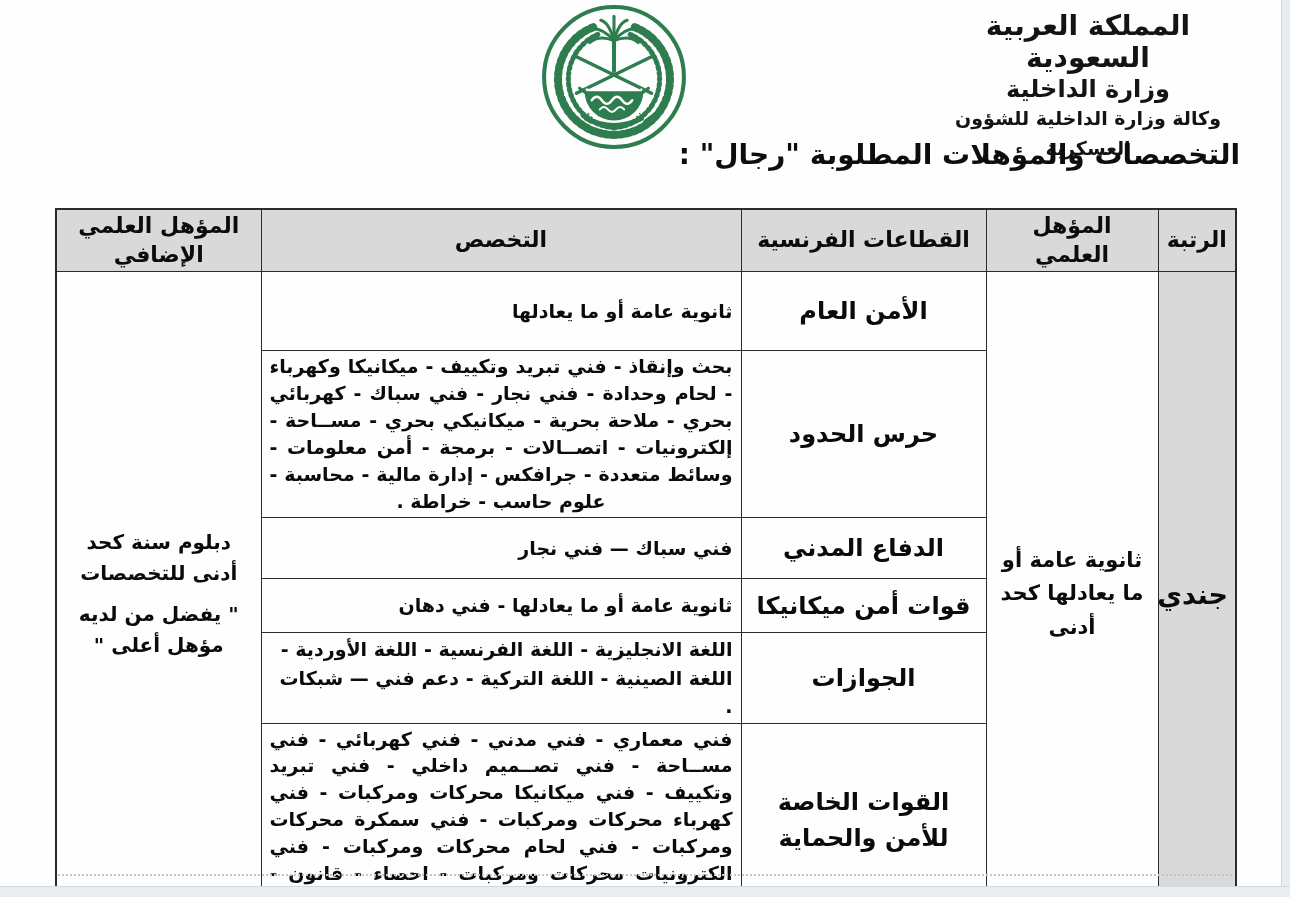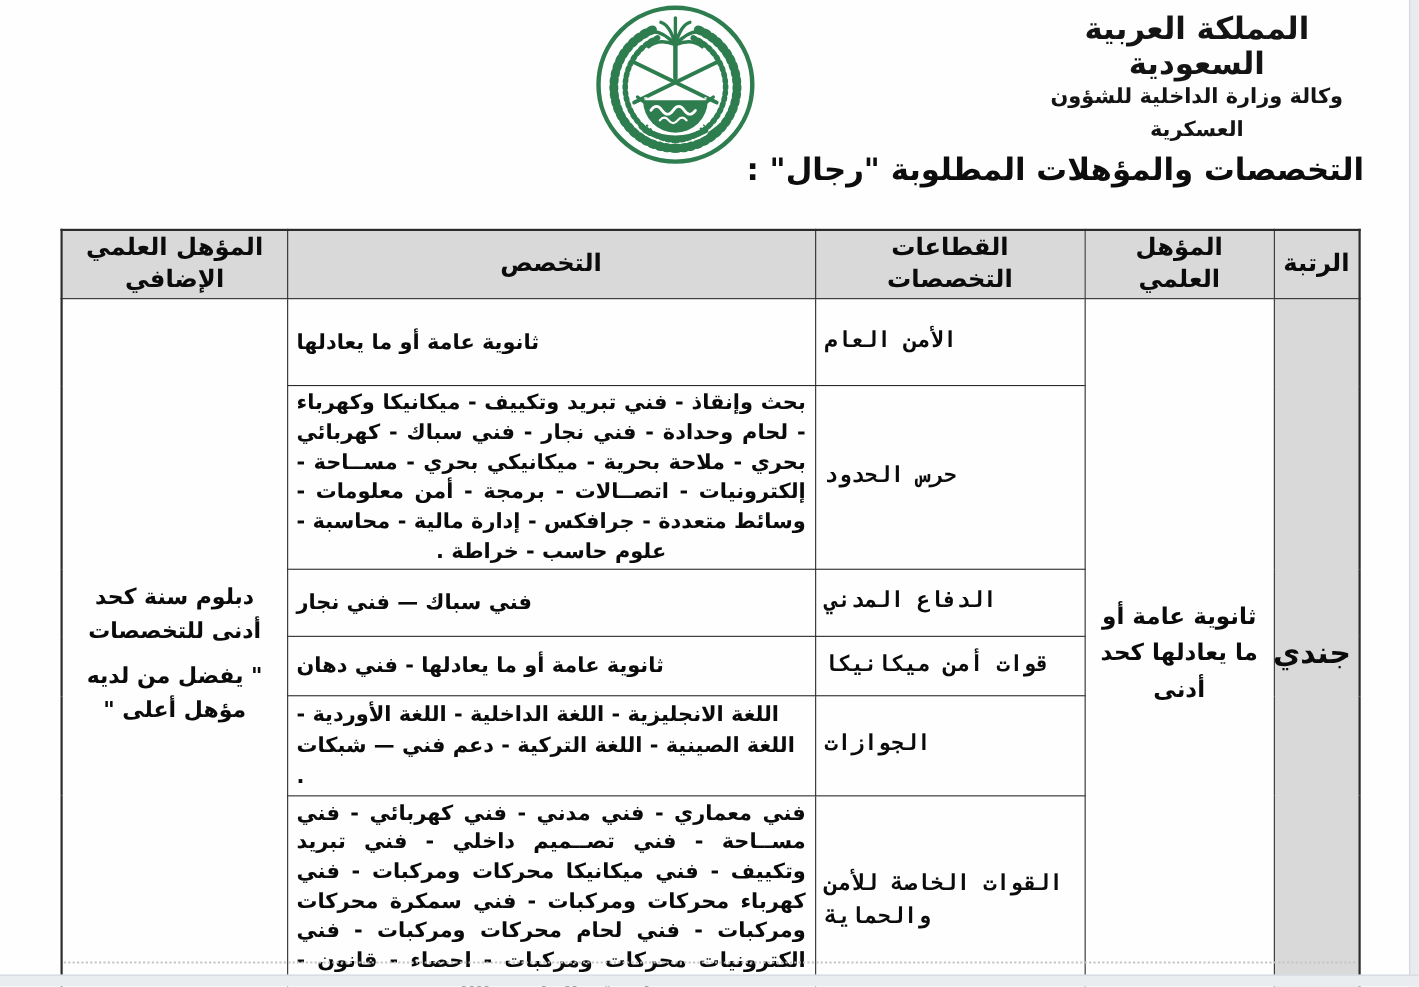--- a/index.html
+++ b/index.html
@@ -19,38 +19,39 @@
              font-size:28px;font-weight:bold;color:#0d0d0d;}
 
   
   #main-table{position:absolute;top:208px;left:55px;width:1180px;border-collapse:collapse;
               table-layout:fixed;direction:rtl;border:2px solid #2b2b2b;}
   #main-table th,#main-table td{border:1.5px solid #2b2b2b;vertical-align:middle;color:#0b0b0b;
               padding:2px 8px;overflow:hidden;}
   #main-table th{background:#d9d9d9;font-size:22px;font-weight:bold;text-align:center;line-height:1.3;}
   .cell-rank{background:#d9d9d9;font-size:27px;font-weight:bold;text-align:center;}
   .cell-qual{font-size:21px;font-weight:bold;text-align:center;line-height:1.6;padding:0 12px;}
-  .cell-sector{font-size:20px;font-weight:bold;text-align:left;line-height:1.5;padding:0 10px;font-family:Liberation Mono, monospace;}
-  .cell-spec{font-size:19px;font-weight:bold;text-align:left;line-height:1.5;padding:0 12px;}
+  .cell-sector{font-size:24px;font-weight:bold;text-align:center;line-height:1.5;padding:0 10px;}
+  .cell-spec{font-size:19px;font-weight:bold;text-align:right;line-height:1.5;padding:0 12px;}
   .cell-spec.long{text-align:justify;text-align-last:center;line-height:1.42;padding:3px 10px;}
   .cell-extra{font-size:20px;font-weight:bold;text-align:center;line-height:1.55;padding:0 12px;}
   .cell-extra .extra-line2{margin-top:10px;}
 
   
   #table-cut-line{position:absolute;top:874px;left:58px;width:1174px;border-top:2px dotted #c6c6c6;}
   #right-edge{position:absolute;top:0;left:1281px;width:9px;height:897px;background:#e8ebef;border-left:1px solid #d0d5db;}
   #bottom-edge{position:absolute;top:886px;left:0;width:1290px;height:11px;background:#eaedf0;border-top:1px solid #d3d8dd;}
 </style>
 </head>
 <body>
 
 <div id="page">
 
   <div id="org-block">
     <div class="org-line1">المملكة العربية السعودية</div>
+    <div class="org-line2">وزارة الداخلية</div>
     <div class="org-line3">وكالة وزارة الداخلية للشؤون العسكرية</div>
   </div>
 
   <div id="logo-wrap">
     <svg viewBox="0 0 150 150" width="172" height="152" aria-hidden="true">
       <g stroke="#2e7d4f" fill="none" stroke-linecap="round">
 
         <circle cx="75" cy="76" r="69" stroke-width="4"></circle>
 
         <path d="M75,133 A55,55 0 0 1 56,26.3" stroke-width="8" stroke-dasharray="2.5 4"></path>
@@ -92,21 +93,21 @@
       <col style="width:78px">
         <col style="width:172px">
         <col style="width:245px">
       <col style="width:480px">
         <col style="width:205px">
     </colgroup>
     <tbody>
         <tr style="height:60px">
       <th>الرتبة</th>
       <th>المؤهل العلمي</th>
-      <th>القطاعات التخصصات</th>
+      <th>القطاعات الفرنسية</th>
       <th>التخصص</th>
       <th>المؤهل العلمي الإضافي</th>
     </tr>
     <tr style="height:79px">
       <td class="cell-rank" rowspan="6">جندي</td>
       <td class="cell-qual" rowspan="6">ثانوية عامة أو ما يعادلها كحد أدنى</td>
       <td class="cell-sector">الأمن العام</td>
       <td class="cell-spec">ثانوية عامة أو ما يعادلها</td>
       <td class="cell-extra" rowspan="6">
         <div class="extra-line1">دبلوم سنة كحد أدنى للتخصصات</div>
@@ -120,21 +121,21 @@
     <tr style="height:61px">
       <td class="cell-sector">الدفاع المدني</td>
       <td class="cell-spec">فني سباك — فني نجار</td>
     </tr>
     <tr style="height:54px">
       <td class="cell-sector">قوات أمن ميكانيكا</td>
       <td class="cell-spec">ثانوية عامة أو ما يعادلها  - فني دهان</td>
     </tr>
     <tr style="height:83px">
       <td class="cell-sector">الجوازات</td>
-      <td class="cell-spec">اللغة الانجليزية - اللغة الداخلية - اللغة الأوردية - اللغة الصينية - اللغة التركية - دعم فني — شبكات .</td>
+      <td class="cell-spec">اللغة الانجليزية - اللغة الفرنسية - اللغة الأوردية - اللغة الصينية - اللغة التركية - دعم فني — شبكات .</td>
     </tr>
     <tr style="height:160px">
       <td class="cell-sector">القوات الخاصة للأمن والحماية</td>
       <td class="cell-spec long">فني معماري - فني مدني - فني كهربائي - فني مســاحة - فني تصــميم داخلي - فني تبريد وتكييف - فني ميكانيكا محركات ومركبات - فني كهرباء محركات ومركبات - فني سمكرة محركات ومركبات - فني لحام محركات ومركبات - فني الكترونيات محركات ومركبات - احصاء - قانون - محاسبة - الحاسب الآلي .</td>
     </tr>
   </tbody>
     </table>
 
   <div id="table-cut-line"></div>
   <div id="right-edge"></div>

